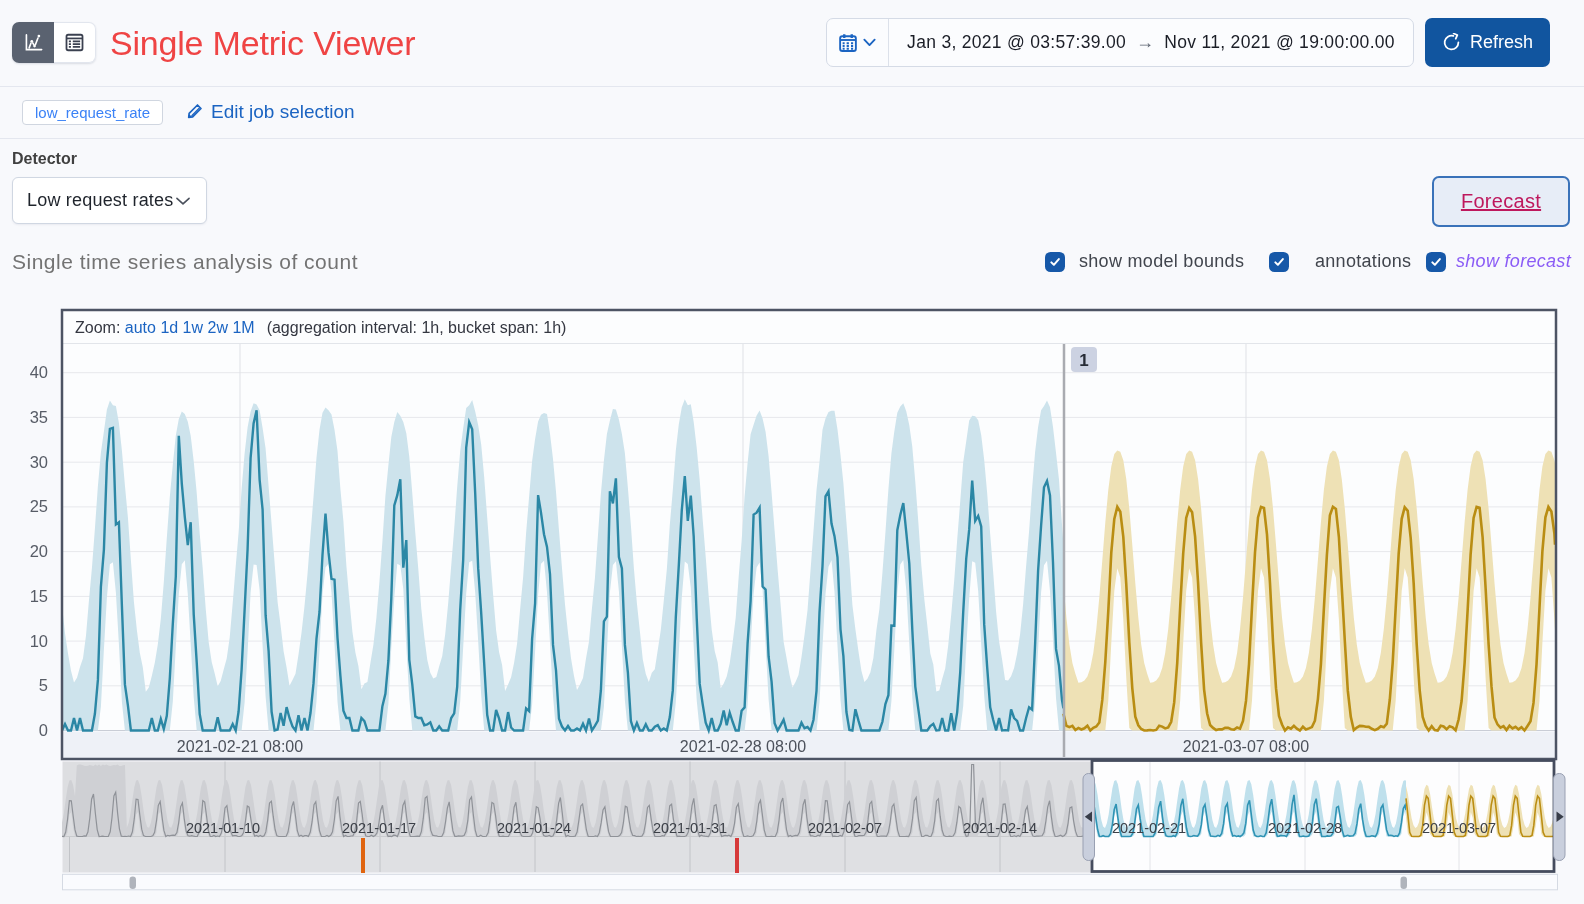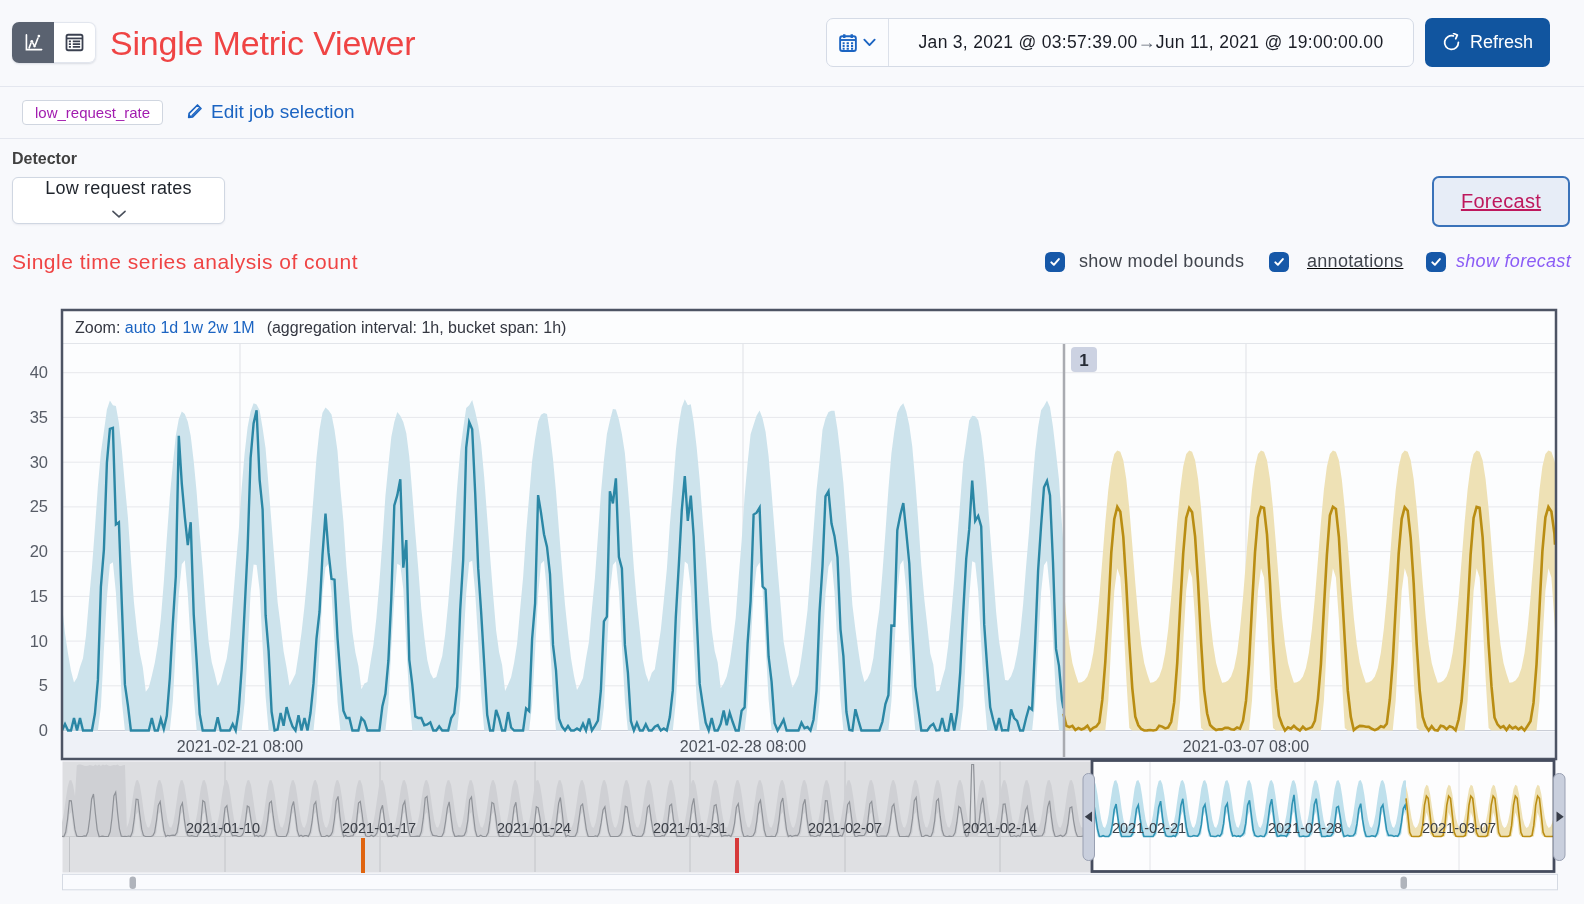--- a/index.html
+++ b/index.html
@@ -45,72 +45,72 @@
       <g stroke-width="1.5">
         <path d="M3.7 8.2 H5.3 M6.9 8.2 H8.7 M10.4 8.2 H12.1"></path>
         <path d="M3.7 10.4 H5.3 M6.9 10.4 H8.7 M10.4 10.4 H12.1"></path>
         <path d="M3.7 12.6 H5.3 M6.9 12.6 H8.7 M10.4 12.6 H12.1"></path>
       </g>
     </svg>
     <svg width="15" height="15" viewBox="0 0 16 16" fill="none" stroke="#1b64c2" stroke-width="2">
           <path d="M2.5 5 L8 10.8 L13.5 5" stroke-linecap="round" stroke-linejoin="round"></path>
         </svg>
   </div>
-  <div style="flex:1;display:flex;align-items:center;justify-content:center;font-size:17.5px;letter-spacing:0.3px;color:#1a1d26;">
+  <div style="flex:1;display:flex;align-items:center;justify-content:center;font-size:17.5px;letter-spacing:0.3px;color:#1a1d26;gap:10px;">
     <span>Jan 3, 2021 @ 03:57:39.00</span>
     <span style="color:#5d6471;font-size:18px;">→</span>
-    <span>Jun 11, 2021 @ 19:00:00.00</span>
+    <span>Nov 11, 2021 @ 19:00:00.00</span>
   </div>
 </div>
 
 <div class="abs" style="left:1425px;top:18px;width:125px;height:49px;background:#11559f;border-radius:7px;display:flex;align-items:center;justify-content:center;gap:9px;">
   <svg width="19" height="19" viewBox="0 0 16 16" fill="none" stroke="#fff" stroke-width="1.5">
     <path d="M13.8 8 A5.8 5.8 0 1 1 9.6 2.45" stroke-linecap="round"></path>
     <path d="M9.3 0.8 L12.6 1.3 L12.1 4.6" stroke-linecap="round" stroke-linejoin="round" transform="rotate(14 11 2.7)"></path>
   </svg>
   <span style="color:#fff;font-size:18px;">Refresh</span>
 </div>
 
 <div class="abs" style="left:0;top:86px;width:1584px;height:1px;background:#e4e7ef;"></div>
 
-<div class="abs" style="left:22px;top:100px;height:25px;padding:0 12px;background:#fff;border:1px solid #d0d6e0;border-radius:4px;display:flex;align-items:center;font-size:15px;font-weight:500;color:#a21caf;">low_request_rate</div>
+<div class="abs" style="left:22px;top:100px;height:25px;padding:0 12px;background:#fff;border:1px solid #d0d6e0;border-radius:4px;display:flex;align-items:center;font-size:15px;font-weight:500;color:#3b82f6;">low_request_rate</div>
 <svg class="abs" style="left:183px;top:102px;" width="21" height="21" viewBox="0 0 16 16" fill="none">
   <g transform="rotate(45 8 8)" stroke="#1b64c2" stroke-linejoin="round">
     <path d="M6.1 1.8 L9.9 1.8 L9.9 10.8 L8 13.2 L6.1 10.8 Z" stroke-width="1.25"></path>
     <path d="M6.4 11.2 L9.6 11.2 L8 13.2 Z" fill="#1b64c2" stroke="none"></path>
     <path d="M8.8 2.2 V10.9" stroke-width="1.05"></path>
   </g>
 </svg>
 <div class="abs link" style="left:211px;top:101px;font-size:19px;">Edit job selection</div>
 
 <div class="abs" style="left:0;top:138px;width:1584px;height:1px;background:#e4e7ef;"></div>
 
 <div class="abs" style="left:12px;top:150px;font-size:16px;font-weight:700;color:#404040;">Detector</div>
-<div class="abs" style="left:12px;top:177px;width:213px;height:47px;background:#fff;border:1px solid #d0d7e2;border-radius:6px;box-shadow:0 1px 2px rgba(60,70,100,.08);display:flex;align-items:center;padding:0 14px;justify-content:space-between;flex-direction:column;">
+<div class="abs" style="left:12px;top:177px;width:195px;height:47px;background:#fff;border:1px solid #d0d7e2;border-radius:6px;box-shadow:0 1px 2px rgba(60,70,100,.08);display:flex;align-items:center;padding:0 14px;justify-content:space-between;">
   <span style="font-size:18px;letter-spacing:0.2px;color:#1f242c;">Low request rates</span>
   <svg width="18" height="18" viewBox="0 0 16 16" fill="none" stroke="#4a505c" stroke-width="1.4">
         <path d="M2.6 5.6 L8 10.6 L13.4 5.6" stroke-linecap="round" stroke-linejoin="round"></path>
       </svg>
 </div>
 
 <div class="abs" style="left:1432px;top:176px;width:138px;height:51px;background:#e7edf7;border:2px solid #3a72b9;border-radius:7px;display:flex;align-items:center;justify-content:center;">
   <span style="font-size:20px;letter-spacing:0.3px;color:#be185d;text-decoration:underline;">Forecast</span>
 </div>
 
-<div class="abs" style="left:12px;top:250px;font-size:21px;letter-spacing:0.5px;color:#ef4444;">Single time series analysis of count</div>
+<div class="abs" style="left:12px;top:250px;font-size:21px;letter-spacing:0.5px;color:#737373;">Single time series analysis of count</div>
 
 <div class="abs" style="left:1045px;top:251px;display:flex;align-items:center;gap:14px;">
   <div style="width:20px;height:20px;background:#1658a8;border-radius:5.5px;display:flex;align-items:center;justify-content:center;">
     <svg width="14" height="14" viewBox="0 0 16 16" fill="none" stroke="#fff" stroke-width="2.3">
           <path d="M3.8 8.4 L6.7 11.2 L12.4 4.7" stroke-linecap="round" stroke-linejoin="round"></path>
         </svg>
   </div>
   <span style="font-size:18px;letter-spacing:0.3px;color:#41454d;">show model bounds</span>
 </div>
-<div class="abs" style="left:1269px;top:251px;display:flex;align-items:center;gap:18px;text-decoration:underline;">
+<div class="abs" style="left:1269px;top:251px;display:flex;align-items:center;gap:26px;">
   <div style="width:20px;height:20px;background:#1658a8;border-radius:5.5px;display:flex;align-items:center;justify-content:center;">
     <svg width="14" height="14" viewBox="0 0 16 16" fill="none" stroke="#fff" stroke-width="2.3">
           <path d="M3.8 8.4 L6.7 11.2 L12.4 4.7" stroke-linecap="round" stroke-linejoin="round"></path>
         </svg>
   </div>
   <span style="font-size:18px;letter-spacing:0.3px;color:#41454d;">annotations</span>
 </div>
 <div class="abs" style="left:1426px;top:251px;display:flex;align-items:center;gap:10px;">
   <div style="width:20px;height:20px;background:#1658a8;border-radius:5.5px;display:flex;align-items:center;justify-content:center;">
     <svg width="14" height="14" viewBox="0 0 16 16" fill="none" stroke="#fff" stroke-width="2.3">

